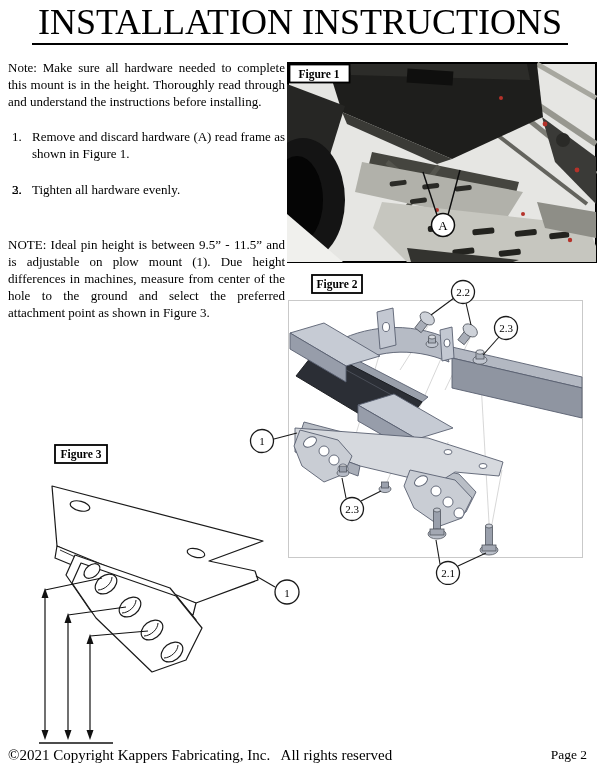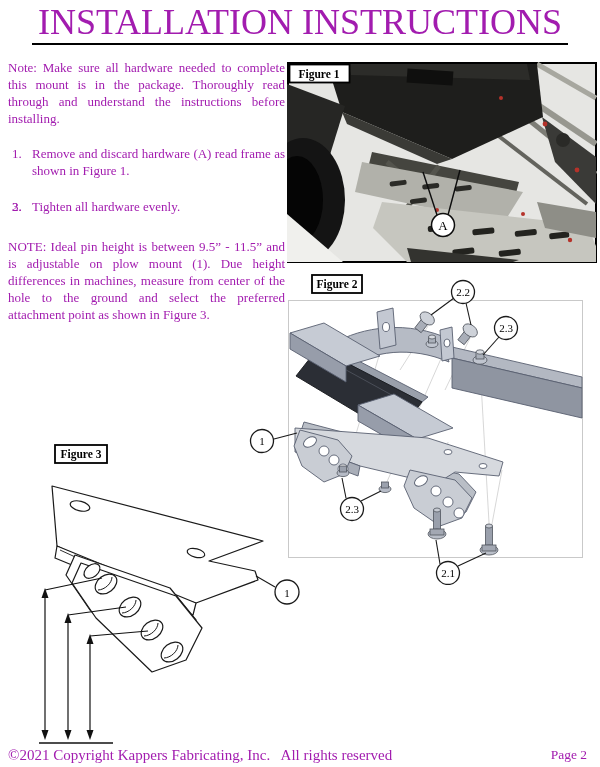--- a/index.html
+++ b/index.html
@@ -1,28 +1,28 @@
 <!DOCTYPE html>
 <html><head>
 <meta charset="utf-8">
 <style>
   html,body{margin:0;padding:0;background:#888;}
   .page{position:relative;width:600px;height:767px;background:#ffffff;overflow:hidden;
-        font-family:"Liberation Serif",serif;color:#a21caf;}
+        font-family:"Liberation Serif",serif;color:#000000;}
   
   .title-wrap{position:absolute;top:4px;left:0;width:600px;text-align:center;}
   .title{display:inline-block;margin:0;font-size:36px;font-weight:normal;letter-spacing:0px;
          border-bottom:2px solid #000;padding:0 6px 1px 6px;line-height:1.05;}
   
   .col-left{position:absolute;left:8px;top:59px;width:277px;font-size:13px;line-height:17px;
             text-align:justify;}
   .para{margin:0 0 18px 0;}
   .step{position:relative;padding-left:24px;margin:0 0 19px 0;}
   .step .num{position:absolute;left:4px;top:0;}
-  .note2{margin-top:23px;}
+  .note2{margin-top:38px;}
   b{font-weight:normal;}
   
   .fig{position:absolute;}
   #fig1{left:287px;top:62px;}
   #fig2{left:240px;top:270px;}
   #fig3{left:0px;top:440px;}
   
   .footer-left{position:absolute;left:8px;top:747px;font-size:15px;white-space:pre;}
   .footer-right{position:absolute;right:13px;top:747px;font-size:13.5px;}
   svg text{font-family:"Liberation Serif",serif;}
@@ -32,21 +32,21 @@
 </head>
 <body>
 
 <div class="page">
 
   <div class="title-wrap">
     <h1 class="title">INSTALLATION INSTRUCTIONS</h1>
   </div>
 
   <div class="col-left">
-    <p class="para"><b>Note:</b><span> Make sure all hardware needed to complete this mount is in the package. Thoroughly read through and understand the instructions before installing.</span></p>
+    <p class="para"><b>Note:</b><span> Make sure all hardware needed to complete this mount is in the height. Thoroughly read through and understand the instructions before installing.</span></p>
 
     <div class="step">
       <span class="num">1.</span>
       <span><span>Remove and discard hardware (A) read frame as shown in </span><b>Figure 1</b><span>.</span></span>
     </div>
 
     <div class="step">
       <span class="num">2.</span>
     </div>
 

